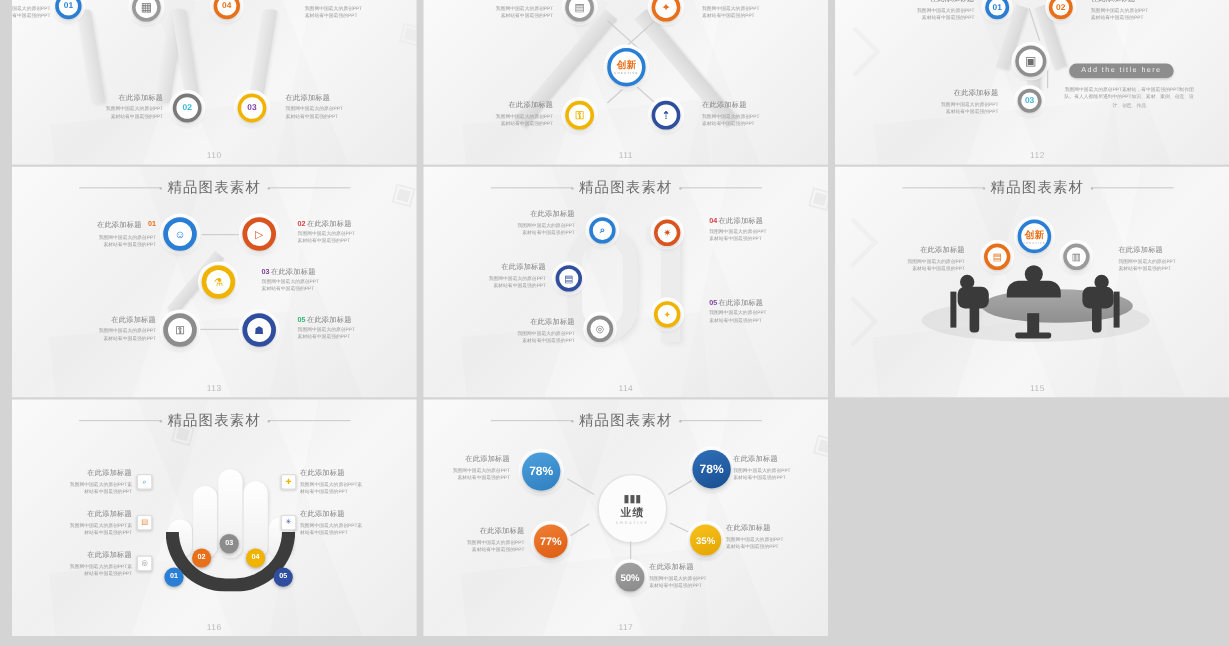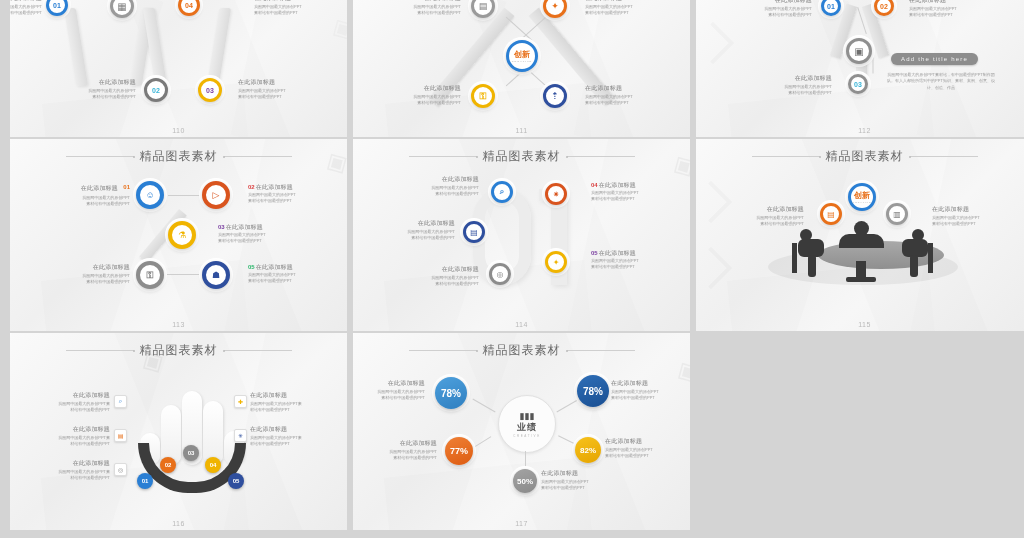--- a/index.html
+++ b/index.html
@@ -605,21 +605,21 @@
       <div class="pc" style="left:82px;top:44px;width:32px;height:32px;background:linear-gradient(160deg,#4da0dd,#2f7fc0);">
         <span>78%</span>
       </div>
       <div class="pc" style="left:224px;top:42px;width:32px;height:32px;background:linear-gradient(160deg,#2f6fb8,#194e91);">
         <span>78%</span>
       </div>
       <div class="pc" style="left:92px;top:104px;width:28px;height:28px;background:linear-gradient(160deg,#ef8035,#dd5c12);font-size:9px;">
         <span>77%</span>
       </div>
       <div class="pc" style="left:222px;top:104px;width:26px;height:26px;background:linear-gradient(160deg,#f7c21c,#e5a400);font-size:8px;">
-        <span>82%</span>
+        <span>35%</span>
       </div>
       <div class="pc" style="left:160px;top:136px;width:24px;height:24px;background:linear-gradient(160deg,#a3a3a3,#8a8a8a);font-size:8px;">
         <span>50%</span>
       </div>
 
       <div class="tb l blur" style="left:-6px;top:46px;">
         <div class="ti">在此添加标题</div>
         <div>我图网中国最大的原创PPT</div>
         <div>素材站有中国最强的PPT</div>
       </div>

